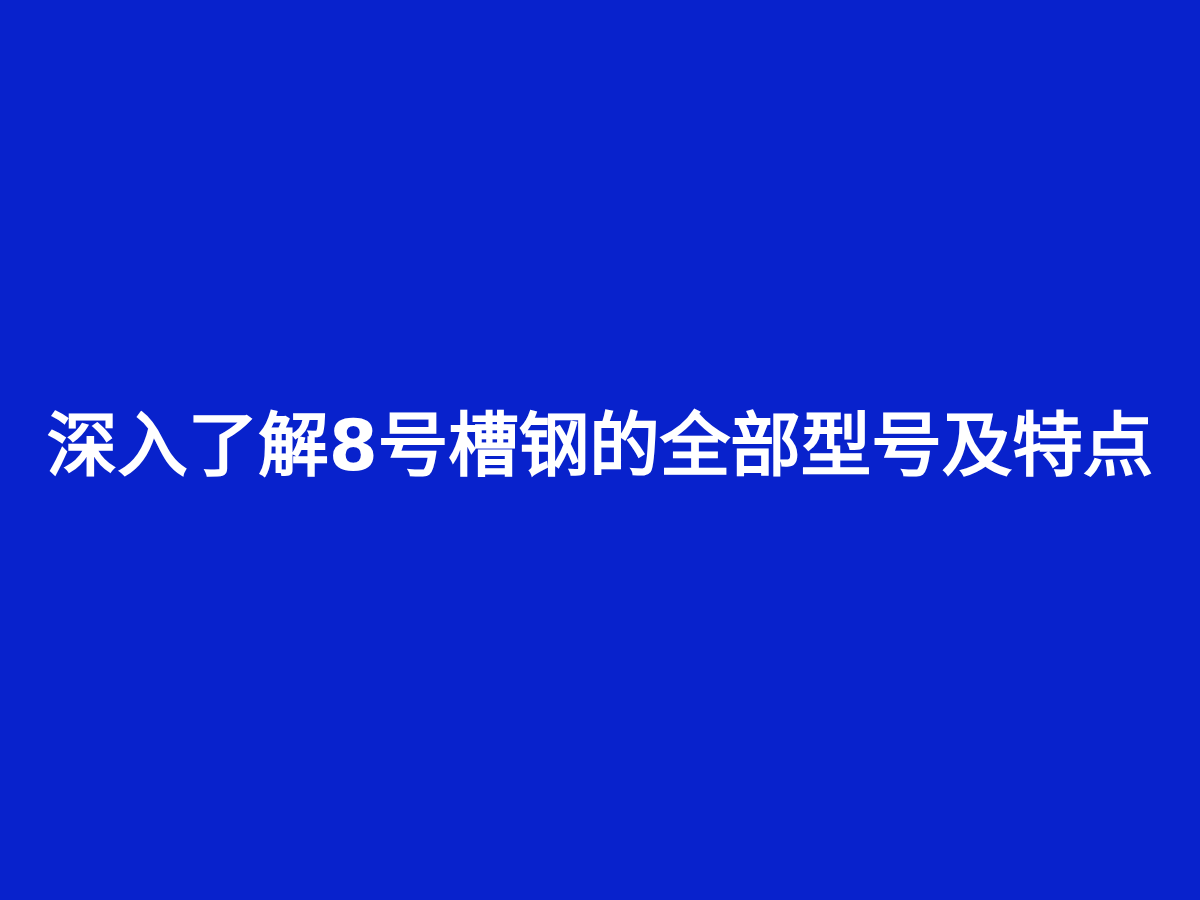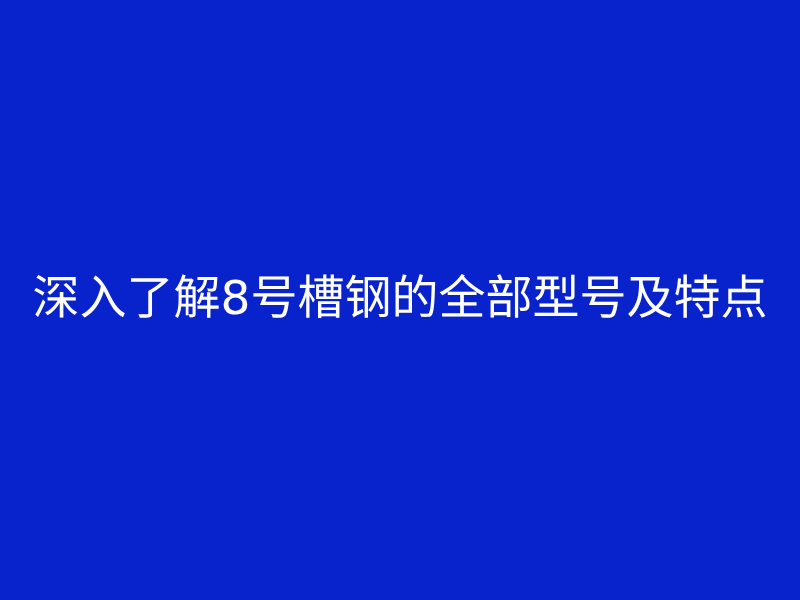--- a/index.html
+++ b/index.html
@@ -38,21 +38,21 @@
     align-items: center;
     justify-content: center;
   }
 
   .headline {
     margin: 0;
     padding: 0;
     color: #ffffff;
     font-family: "DejaVu Sans", "Liberation Sans", sans-serif;
     font-size: 47px;
-    font-weight: 400;
+    font-weight: 700;
     line-height: 44px;
     letter-spacing: 0px;
     white-space: nowrap;
     -webkit-font-smoothing: antialiased;
   }
 </style>
 </head>
 <body>
 
 <div class="banner">

